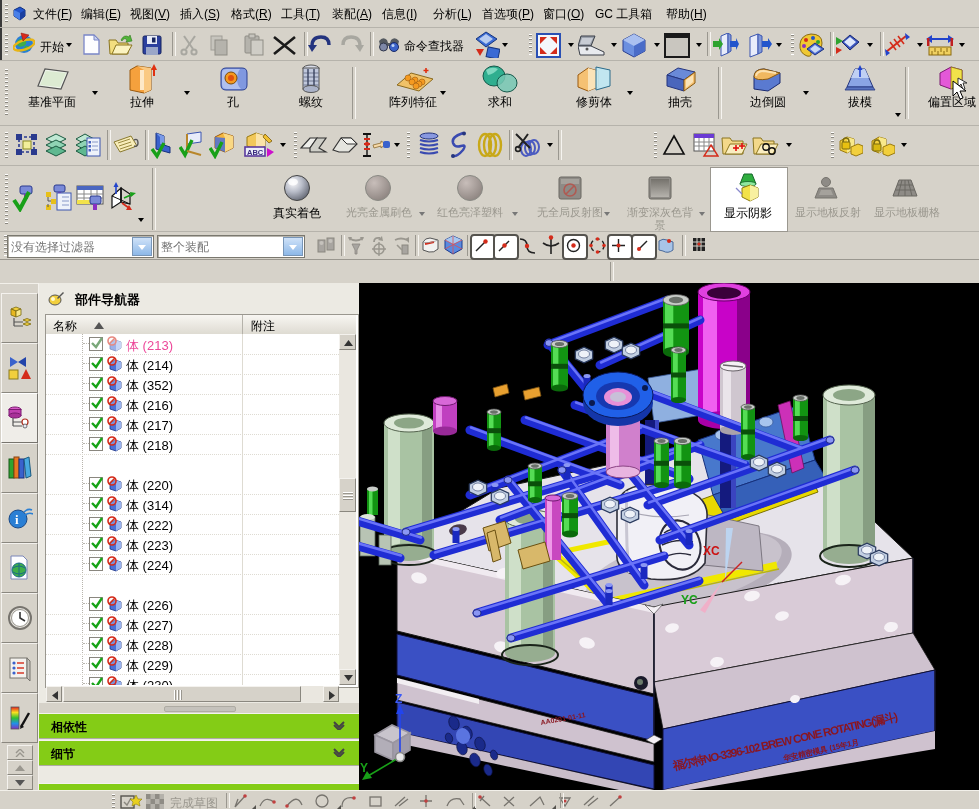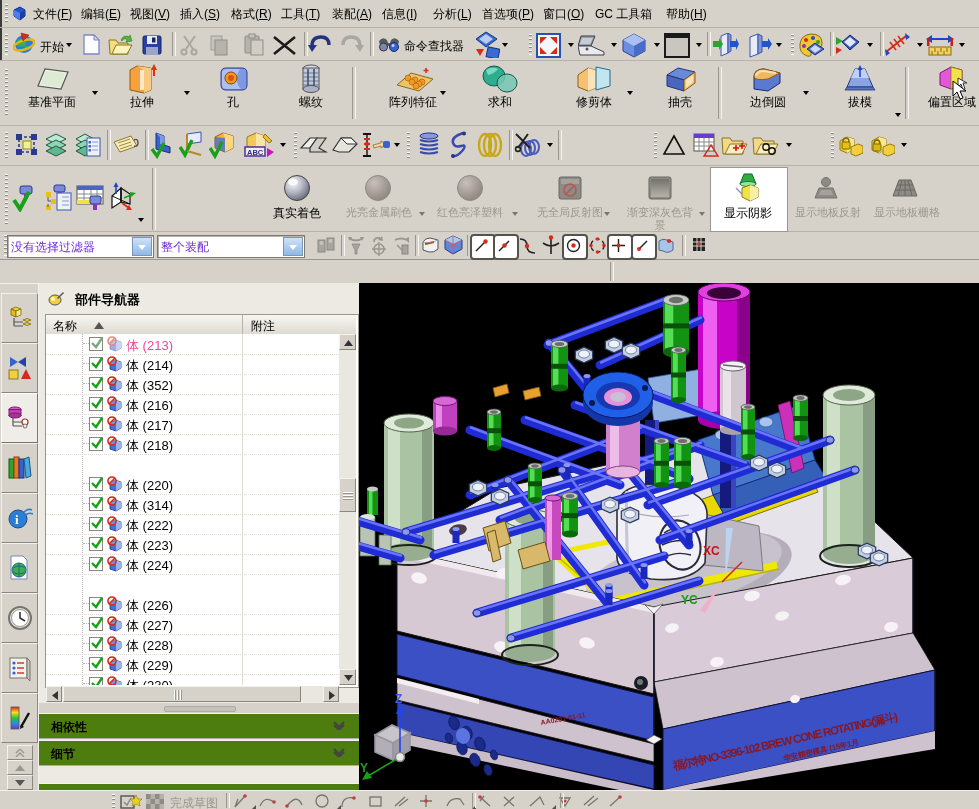--- a/index.html
+++ b/index.html
@@ -7,29 +7,29 @@
 #app{position:absolute;left:0;top:0;width:979px;height:809px;}
 .abs{position:absolute;}
 .tbrow{position:absolute;left:0;width:979px;background:#d6d2c9;}
 .grip{position:absolute;width:3px;background-image:repeating-linear-gradient(to bottom,#fff 0,#fff 1px,#8a877f 1px,#8a877f 2px,transparent 2px,transparent 4px);}
 .vsep{position:absolute;width:2px;border-left:1px solid #9a978f;border-right:1px solid #f6f4f0;}
 .mi{position:absolute;top:6px;font-size:12px;color:#000;white-space:nowrap;}
 .dd{position:absolute;width:0;height:0;border-left:3px solid transparent;border-right:3px solid transparent;border-top:4px solid #000;}
 .lbl{position:absolute;font-size:12px;color:#000;white-space:nowrap;text-align:center;}
 .dlbl{position:absolute;font-size:11px;color:#9b988f;white-space:nowrap;text-align:center;}
 .combo{position:absolute;height:21px;background:#fff;border:1px solid #7a786f;box-shadow:inset 1px 1px 0 #b8b5ad;}
-.combo .txt{position:absolute;left:3px;top:3px;font-size:12px;color:#6d28d9;}
+.combo .txt{position:absolute;left:3px;top:3px;font-size:12px;color:#737373;}
 .combo .btn{position:absolute;right:1px;top:1px;bottom:1px;width:18px;background:linear-gradient(#cfe2f8,#8db8e8);border:1px solid #7896b8;}
 .combo .btn:after{content:"";position:absolute;left:5px;top:7px;border-left:4px solid transparent;border-right:4px solid transparent;border-top:5px solid #fff;}
 .snapbtn{position:absolute;top:2px;width:22px;height:22px;background:#fff;border:2px solid #55534e;border-radius:4px;}
 .tab{position:absolute;left:1px;width:35px;height:48px;background:#d6d2c9;border:1px solid;border-color:#f4f2ee #8a877f #8a877f #f4f2ee;display:flex;align-items:center;justify-content:center;}
 .tab.sel{background:#efede8;border-color:#fff #77746e #77746e #fff;}
 .sbtn{position:absolute;left:7px;width:24px;height:13px;background:#d6d2c9;border:1px solid;border-color:#f4f2ee #8a877f #8a877f #f4f2ee;display:flex;align-items:center;justify-content:center;}
 .sbar3d{position:absolute;background:#d6d2c9;border:1px solid;border-color:#f4f2ee #8a877f #8a877f #f4f2ee;box-sizing:border-box;}
-.sechead{left:0;width:321px;height:24px;background:#4d7c0f;border-top:1px solid #f4f2ee;border-bottom:1px solid #aeaba3;}
+.sechead{left:0;width:321px;height:24px;background:#84cc16;border-top:1px solid #f4f2ee;border-bottom:1px solid #aeaba3;}
 .sectitle{position:absolute;left:12px;top:5px;font-size:12px;font-weight:bold;}
 .chev{position:absolute;right:14px;top:7px;}
 .trow{position:absolute;left:0;width:293px;height:20px;border-bottom:1px dotted #dedbd2;}
 .trow .cb{position:absolute;left:43px;top:3px;width:12px;height:12px;background:#fff;border:1px solid #8a877f;}
 .trow .cb svg{position:absolute;left:-1px;top:-3px;}
 .trow .nm{position:absolute;left:80px;top:3px;font-size:13px;color:#000;white-space:nowrap;}
 </style>
 </head>
 <body>
 <div id="app">

